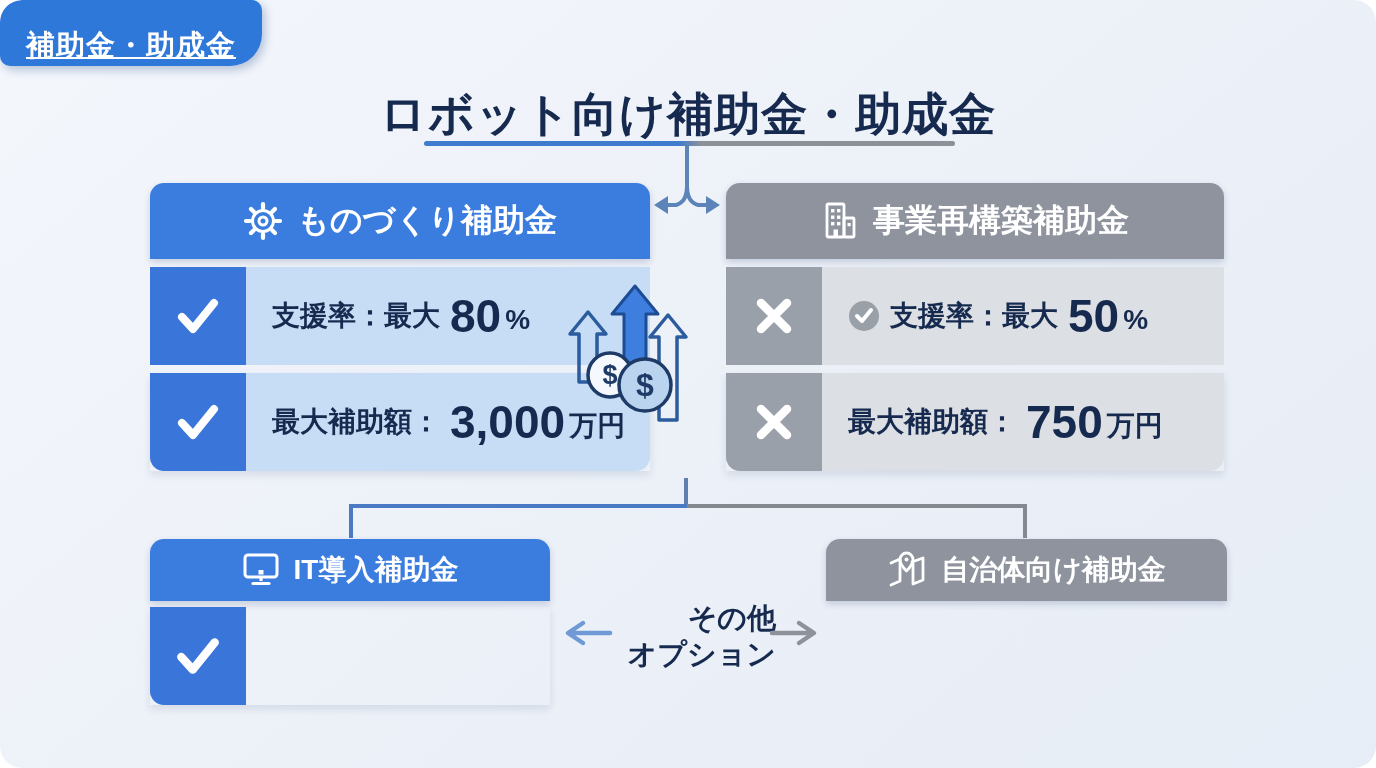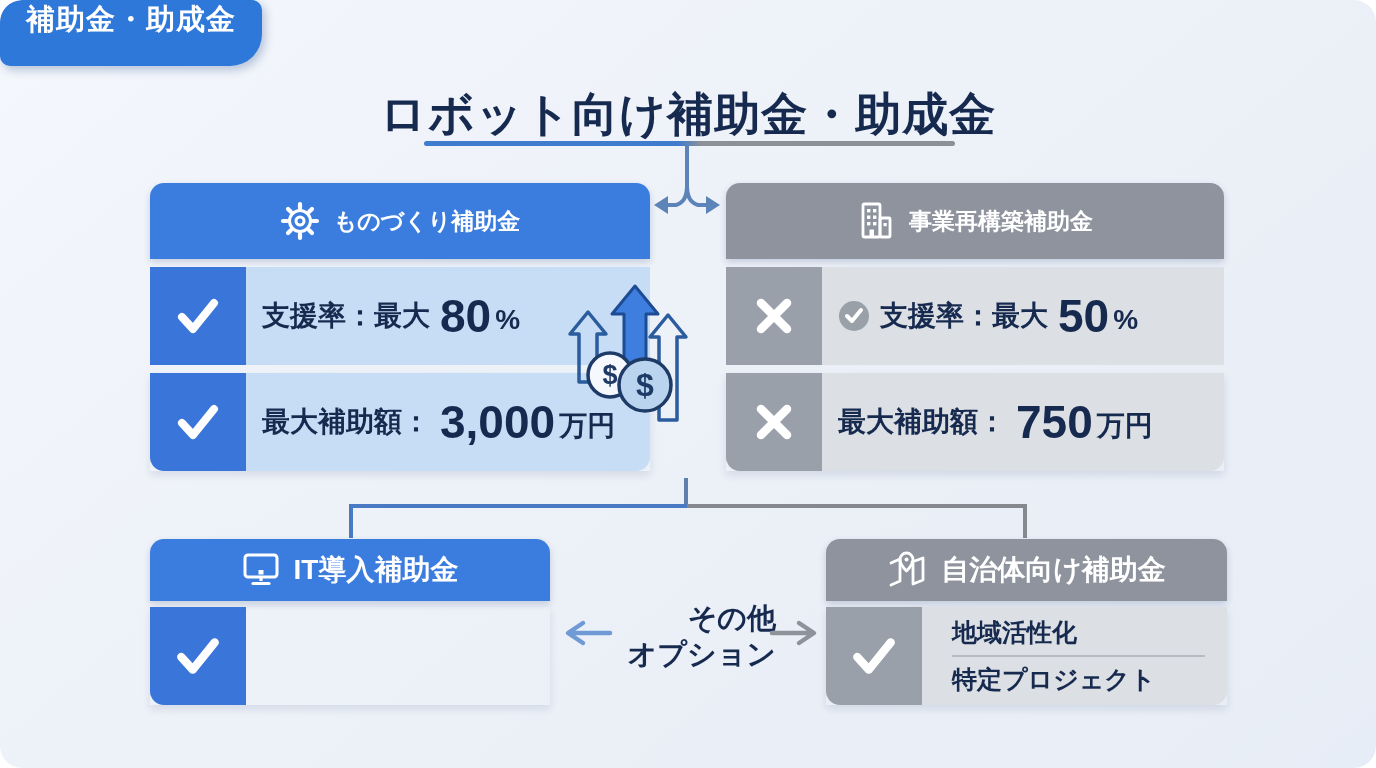--- a/index.html
+++ b/index.html
@@ -1,54 +1,54 @@
 <!DOCTYPE html>
 <html><head>
 <meta charset="utf-8">
 <style>
   html,body{margin:0;padding:0;background:#ffffff;font-family:"Liberation Sans","DejaVu Sans",sans-serif;}
   .stage{position:relative;width:1376px;height:768px;overflow:hidden;border-radius:22px;
          background:linear-gradient(140deg,#f4f7fc 0%,#edf1f8 45%,#e7edf6 100%);}
 
   
   .badge{position:absolute;left:0;top:0;width:262px;height:66px;background:#2e78da;color:#fff;
-         display:flex;align-items:flex-start;justify-content:center;font-size:29px;font-weight:800;
-         border-radius:22px 10px 32px 10px;box-shadow:3px 4px 10px rgba(20,60,130,.28);letter-spacing:1px;}
+         display:flex;align-items:flex-end;justify-content:center;font-size:29px;font-weight:800;
+         border-radius:22px 10px 32px 10px;box-shadow:3px 4px 10px rgba(20,60,130,.28);letter-spacing:1px;text-decoration:underline;}
 
   
   .title{position:absolute;left:0;top:84px;width:100%;margin:0;text-align:center;
          font-size:46px;font-weight:800;color:#16294e;letter-spacing:1px;}
   .title-underline{position:absolute;left:424px;top:141px;width:531px;height:5px;border-radius:3px;
          background:linear-gradient(to right,#3f7ccd 0%,#3f7ccd 48%,#8b9099 52%,#8b9099 100%);}
 
   
   .card{position:absolute;}
   .card-header{display:flex;align-items:center;justify-content:center;gap:14px;color:#fff;
          font-weight:800;border-radius:14px 14px 0 0;box-shadow:0 3px 7px rgba(25,55,110,.20);}
   .hdr-blue{background:#3b7cdf;}
   .hdr-gray{background:#8e939d;}
   .row{display:flex;margin-top:8px;}
   .row-mark{width:96px;display:flex;align-items:center;justify-content:center;flex:none;}
-  .row-body{flex:1;display:flex;align-items:center;padding-left:16px;}
+  .row-body{flex:1;display:flex;align-items:center;padding-left:26px;}
   .mark-blue{background:#3a76da;}
   .mark-gray{background:#9aa0a9;}
   .body-blue{background:#c7ddf5;}
   .body-gray{background:#dcdfe3;}
   .row.last{box-shadow:0 4px 8px rgba(25,55,110,.12);}
   .row.last .row-mark{border-radius:0 0 0 14px;}
   .row.last .row-body{border-radius:0 0 14px 0;}
 
   .row-label{font-size:28px;font-weight:800;color:#16294e;}
   .row-value{font-size:46px;font-weight:800;color:#16294e;line-height:1;margin-left:10px;}
   .row-suffix{font-size:28px;font-weight:800;color:#16294e;margin-left:4px;margin-top:8px;}
 
   
   .card-monozukuri{left:150px;top:183px;width:500px;}
   .card-jigyou{left:726px;top:183px;width:498px;}
-  .card-monozukuri .card-header,.card-jigyou .card-header{height:76px;font-size:23px;}
+  .card-monozukuri .card-header,.card-jigyou .card-header{height:76px;font-size:32px;}
   .card-monozukuri .row,.card-jigyou .row{height:98px;}
 
   
   .card-it{left:150px;top:539px;width:400px;}
   .card-jichitai{left:826px;top:539px;width:401px;}
   .card-it .card-header,.card-jichitai .card-header{height:62px;font-size:28px;}
   .bbody{display:flex;margin-top:6px;height:98px;box-shadow:0 4px 8px rgba(25,55,110,.12);}
   .bbody .row-mark{border-radius:0 0 0 14px;}
   .bcontent{flex:1;display:flex;flex-direction:column;justify-content:center;
             padding:10px 22px 10px 30px;border-radius:0 0 14px 0;}
@@ -222,32 +222,20 @@
 
   <section class="card card-jichitai">
     <div class="card-header hdr-gray">
       <svg width="40" height="38" viewBox="0 0 40 38">
         <path d="M4,12 L13,8 M25,11 L36,7 L36,29 L26,33 M13,30 L4,34 Z M13,8 V30 M26,12 V33" fill="none" stroke="#fff" stroke-width="2.8" stroke-linejoin="round" stroke-linecap="round"></path>
         <path d="M19.5,2 a6.5,6.5 0 0 1 6.5,6.5 c0,5 -6.5,11.5 -6.5,11.5 s-6.5,-6.5 -6.5,-11.5 a6.5,6.5 0 0 1 6.5,-6.5 Z" fill="none" stroke="#fff" stroke-width="2.8" stroke-linejoin="round"></path>
         <circle cx="19.5" cy="8.5" r="2" fill="#fff"></circle>
       </svg>
       <span>自治体向け補助金</span>
     </div>
-    <div class="bbody">
-      <div class="row-mark mark-gray">
-        <svg width="46" height="40" viewBox="0 0 44 38">
-          <polyline points="6,20 17,32 38,6" fill="none" stroke="#fff" stroke-width="8" stroke-linecap="round" stroke-linejoin="round"></polyline>
-        </svg>
-      </div>
-      <div class="bcontent body-gray">
-        <span class="bline">地域活性化</span>
-        <div class="bdivider div-gray"></div>
-        <span class="bline">特定プロジェクト</span>
-      </div>
-    </div>
   </section>
 
   <svg class="arrow-left-svg" width="54" height="30" viewBox="0 0 54 30">
     <path d="M50,15 H10 M23,5 L8,15 L23,25" fill="none" stroke="#6f9ad6" stroke-width="4.5" stroke-linecap="round" stroke-linejoin="round"></path>
   </svg>
   <div class="other-options">
     <span>その他</span>
     <span>オプション</span>
   </div>
   <svg class="arrow-right-svg" width="54" height="30" viewBox="0 0 54 30">

